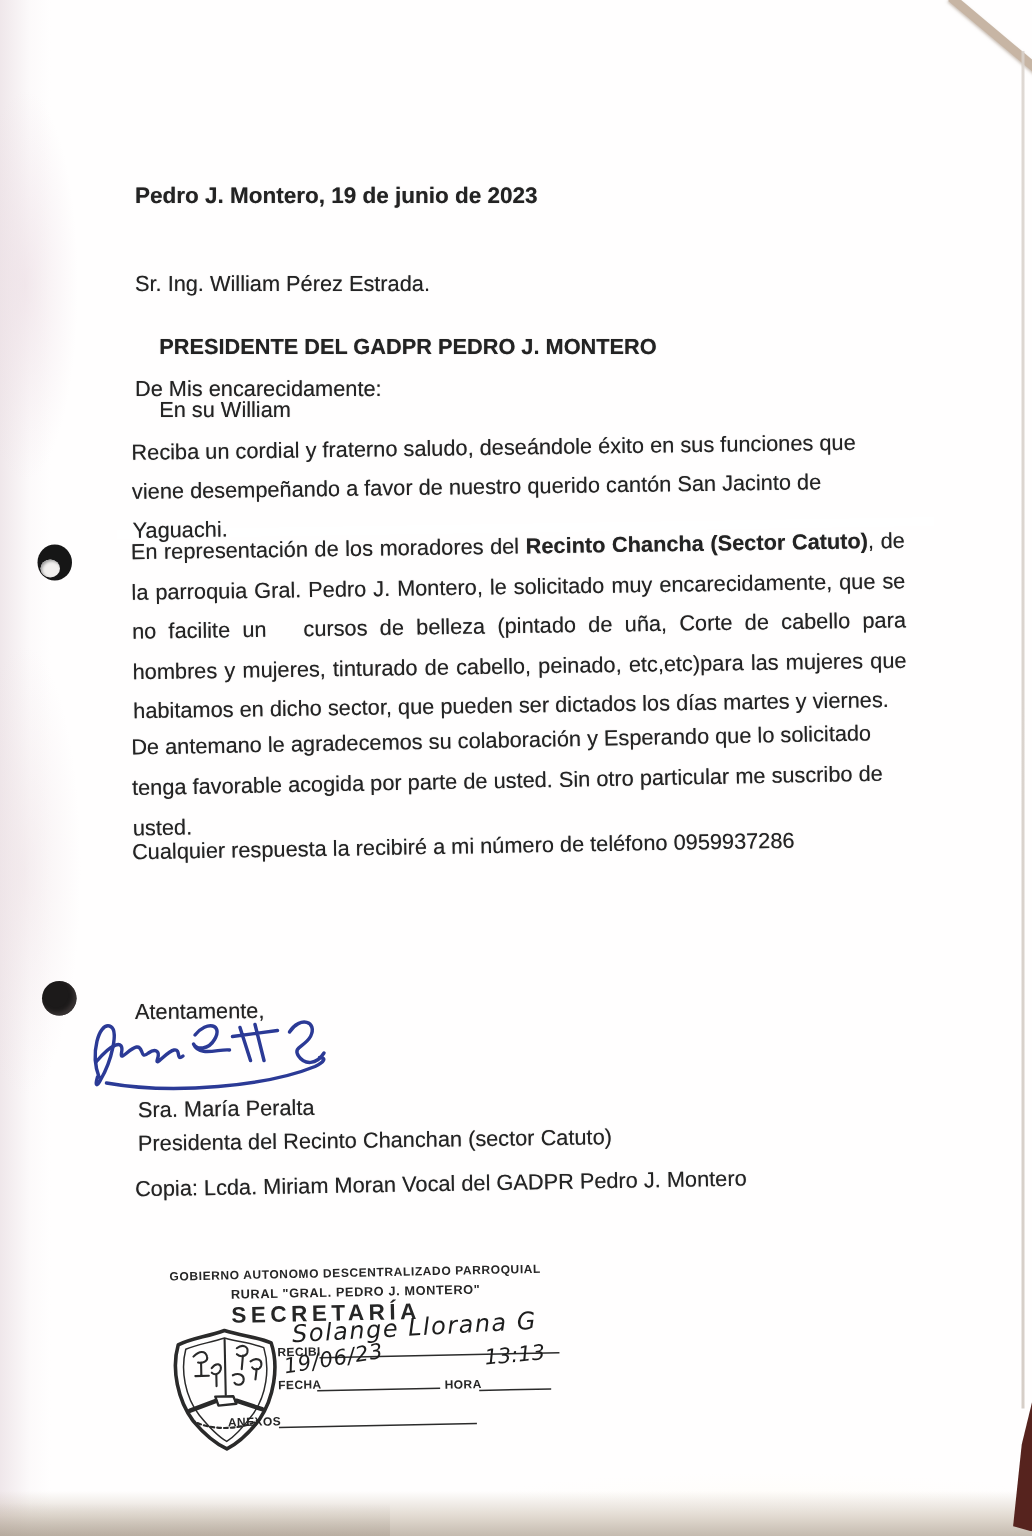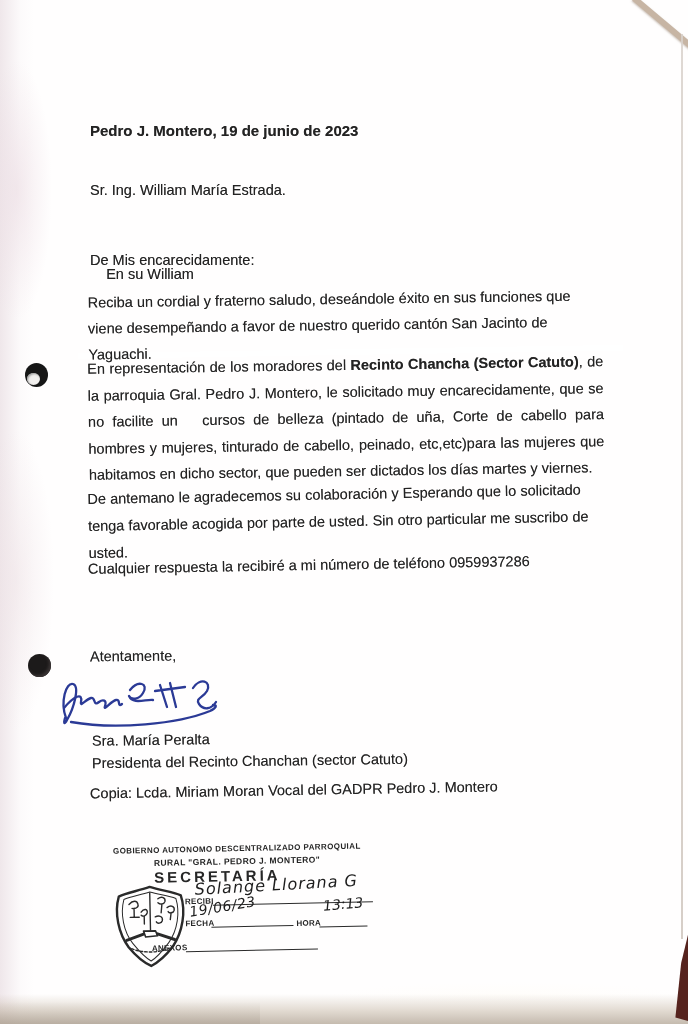--- a/index.html
+++ b/index.html
@@ -74,21 +74,21 @@
   }
   .date{left:90px;top:118px;font-weight:bold;font-size:15px;}
   .recipient{left:90px;top:180px;line-height:21px;}
   .recipient .b{font-weight:bold;}
   .salutation{left:90px;top:247px;}
   .para1{left:88px;top:286px;width:512px;transform:rotate(-0.8deg);}
   .para2{left:88px;top:352px;width:516px;line-height:26.5px;text-align:justify;transform:rotate(-0.85deg);}
   .para2 .bold{font-weight:bold;}
   .para3{left:88px;top:481px;width:528px;line-height:27px;transform:rotate(-1.1deg);}
   .phone{left:88px;top:552px;transform:rotate(-1deg);}
-  .signoff{left:90px;top:643px;transform:rotate(-0.5deg);}
+  .signoff{left:90px;top:662px;transform:rotate(-0.5deg);}
   .sig-svg{position:absolute;left:56px;top:672px;}
   .sig-name{left:92px;top:730px;line-height:21px;transform:rotate(-0.8deg);}
   .sig-title{left:92px;top:751px;line-height:21px;transform:rotate(-0.8deg);}
   .copy-line{left:90px;top:777px;transform:rotate(-1deg);}
   
   .stamp{
     position:absolute;left:103px;top:836px;width:282px;height:138px;
     transform:rotate(-1.2deg);color:#262626;
   }
   .stamp .h1{position:absolute;left:0;top:8px;width:270px;text-align:center;
@@ -119,22 +119,22 @@
   <div class="topright-edge"></div>
   <div class="right-edge-line"></div>
   <div class="crease-line"></div>
 
   <div class="punch punch1"></div>
   <div class="punch1-inner"></div>
   <div class="punch punch2"></div>
 
   <div class="t date">Pedro J. Montero, 19 de junio de 2023</div>
 
-  <div class="t recipient"><span>Sr. Ing. William María Estrada.</span><br>
-    <br>
+  <div class="t recipient"><span>Sr. Ing. William Pérez Estrada.</span><br>
+    <span class="b">PRESIDENTE DEL GADPR PEDRO J. MONTERO</span><br>
     <span>En su William</span>
   </div>
 
   <div class="t salutation">De Mis encarecidamente:</div>
 
   <div class="t para1">Reciba un cordial y fraterno saludo, deseándole éxito en sus funciones que viene desempeñando a favor de nuestro querido cantón San Jacinto de Yaguachi.</div>
 
   <div class="t para2"><span>En representación de los moradores del </span><span class="bold">Recinto Chancha (Sector Catuto)</span><span>, de la parroquia Gral. Pedro J. Montero, le solicitado muy encarecidamente, que se no facilite un   cursos de belleza (pintado de uña, Corte de cabello para hombres y mujeres, tinturado de cabello, peinado, etc,etc)para las mujeres que habitamos en dicho sector, que pueden ser dictados los días martes y viernes.</span></div>
 
   <div class="t para3">De antemano le agradecemos su colaboración y Esperando que lo solicitado tenga favorable acogida por parte de usted. Sin otro particular me suscribo de usted.</div>

